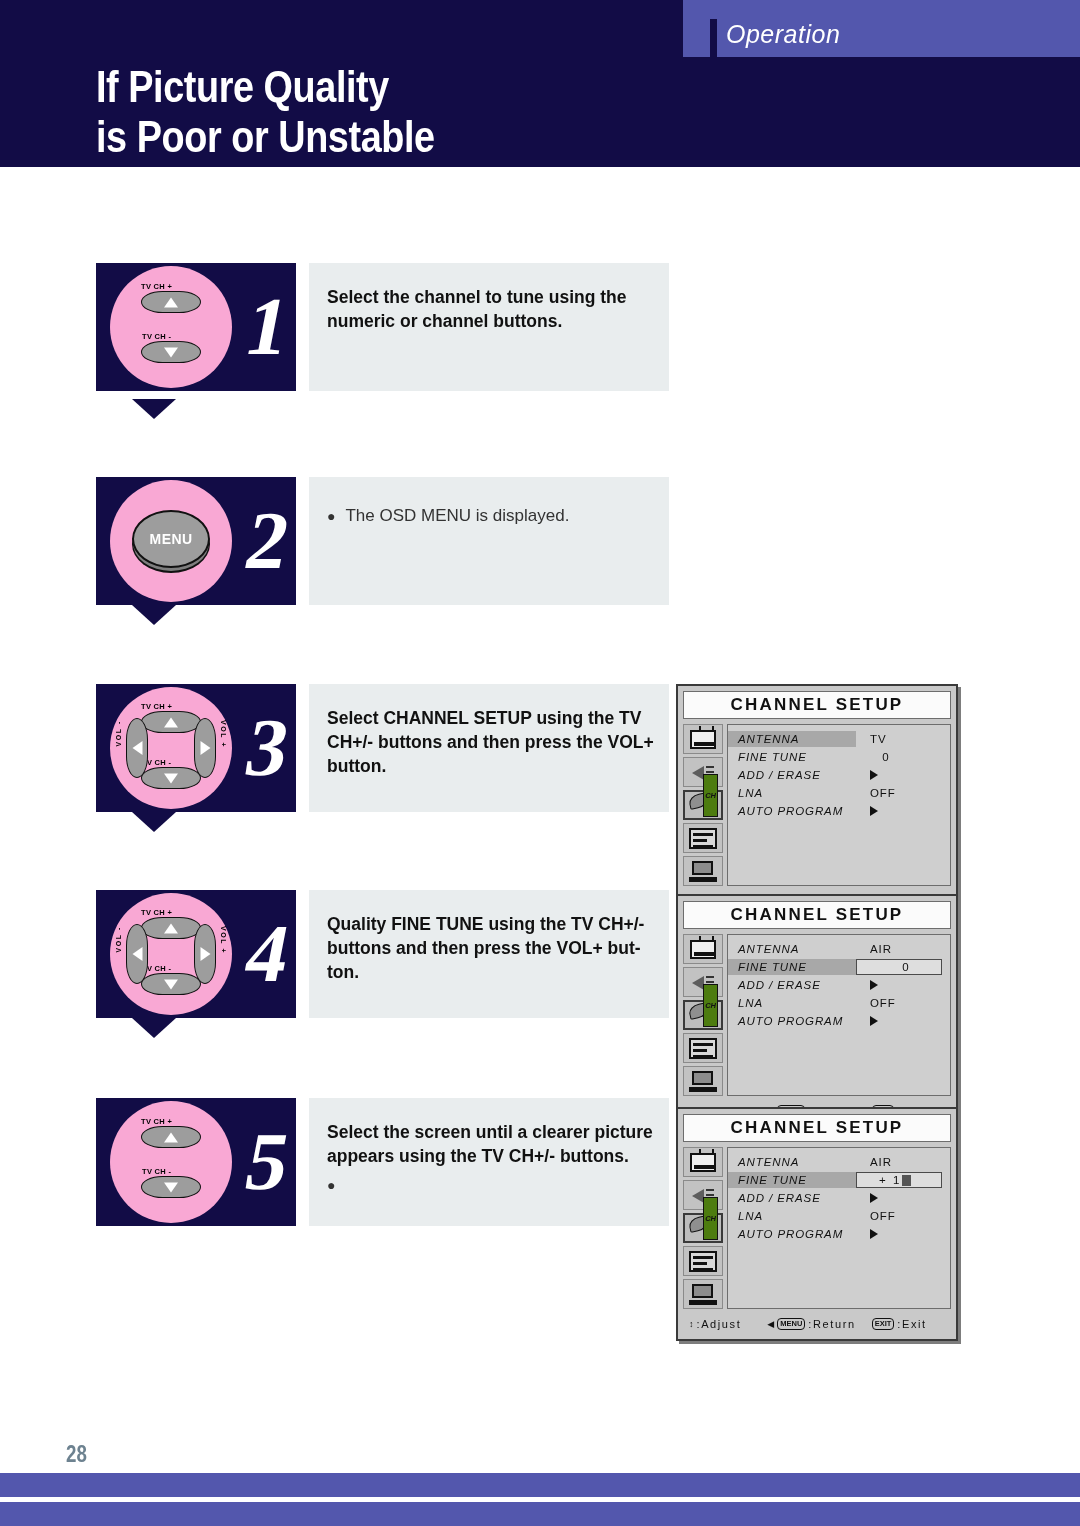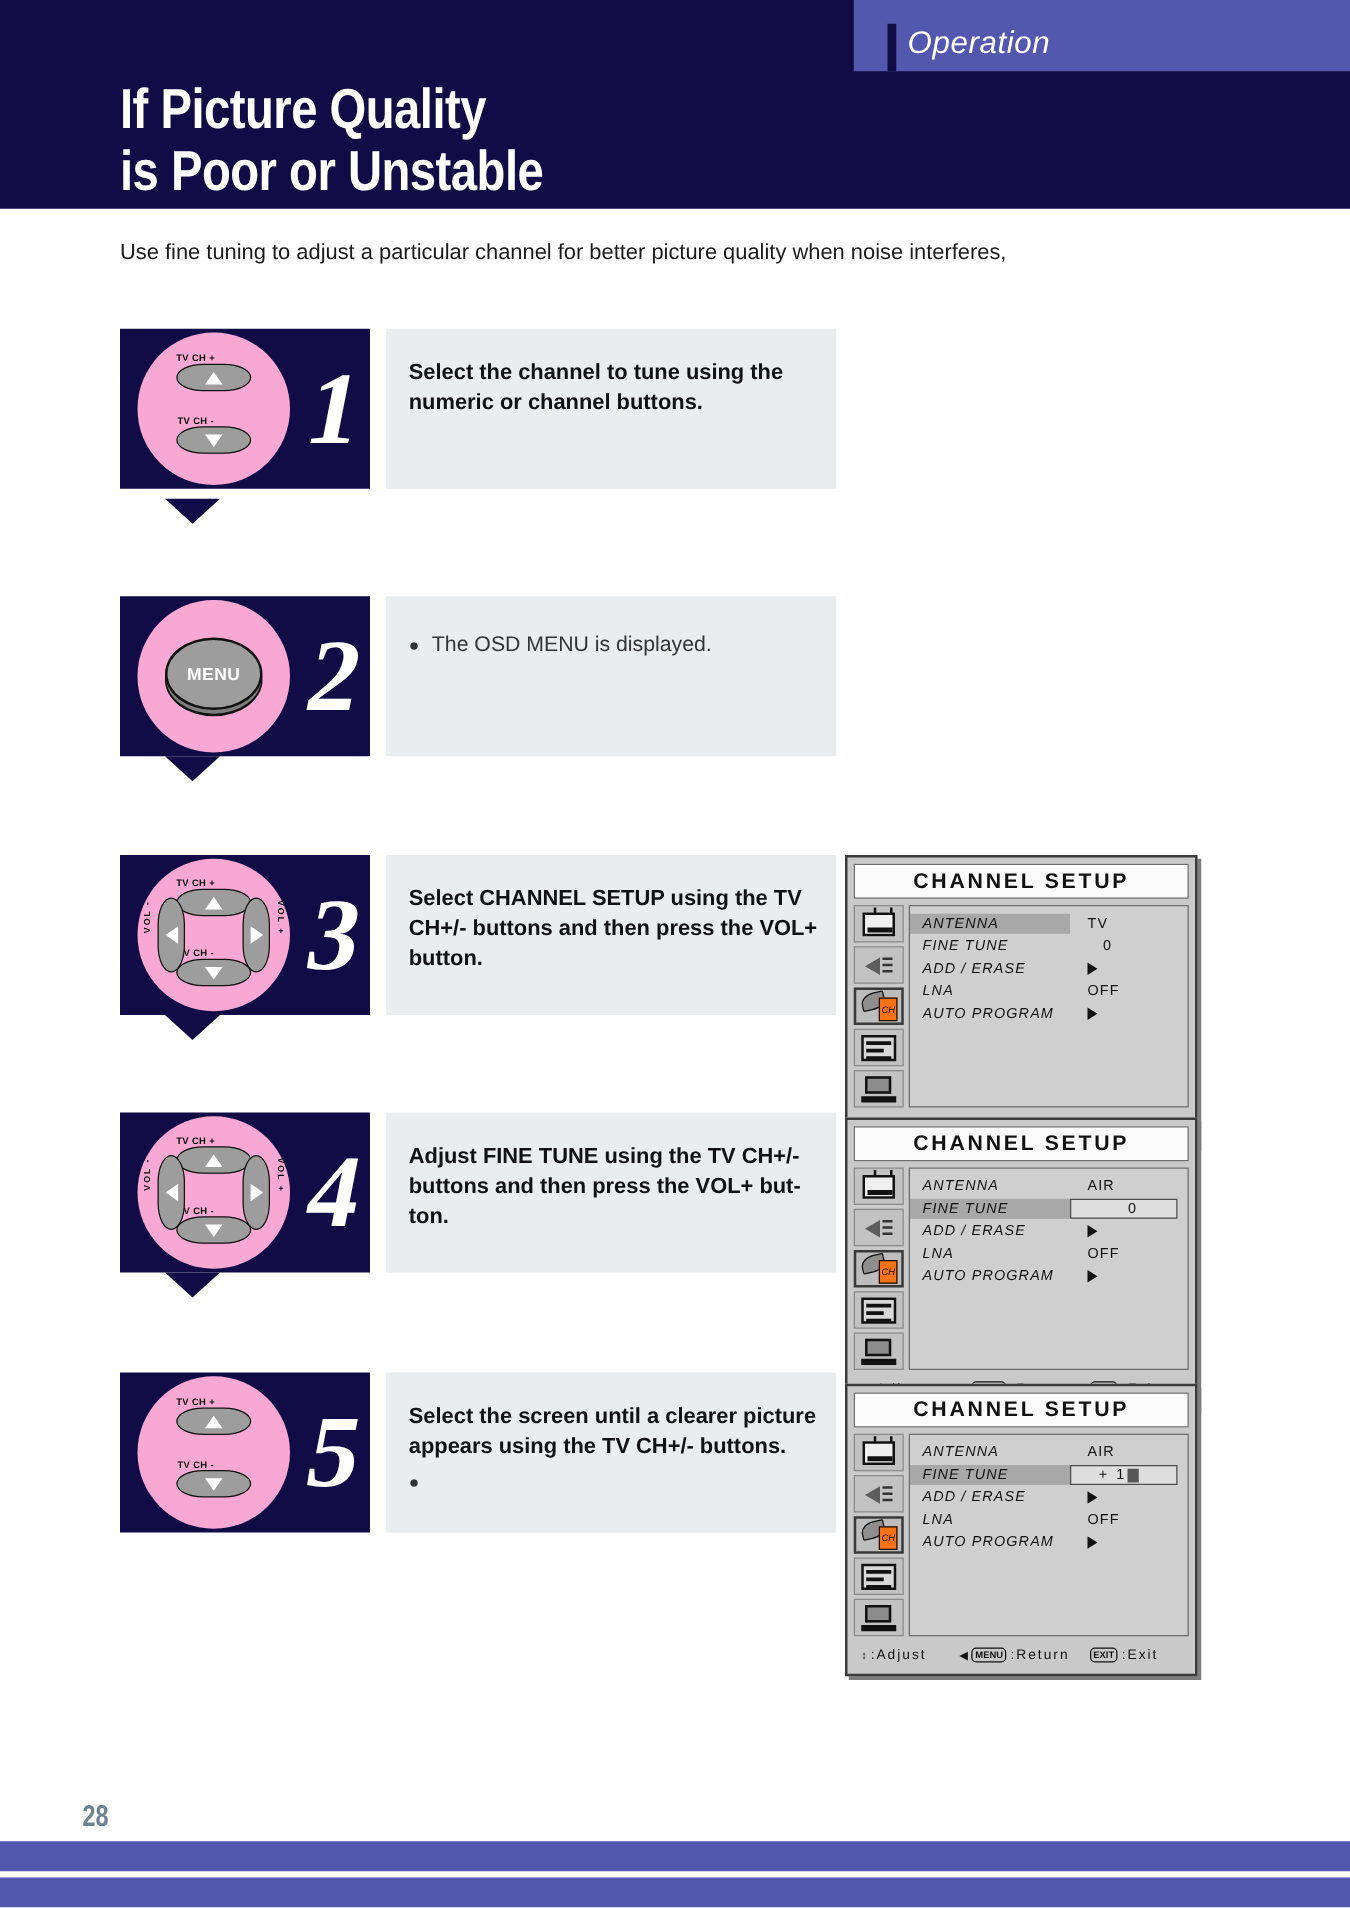--- a/index.html
+++ b/index.html
@@ -356,23 +356,23 @@
   .ico-dish .dishbody {
     position: absolute; left: 1px; top: 1px;
     width: 19px; height: 14px;
     background: #8f8f8f;
     border: 1.5px solid #111;
     border-radius: 60% 10% 60% 10%;
     transform: rotate(-12deg);
   }
   .ico-dish .ch {
     position: absolute; right: 0px; bottom: 0px;
-    background: #f97316; border: 1.4px solid #111;
-    font-size: 7.5px; font-weight: normal; line-height: 9px;
-    padding: 4px 1px; color: #111;
+    background: #4d7c0f; border: 1.4px solid #111;
+    font-size: 7.5px; font-weight: bold; line-height: 9px;
+    padding: 16px 1px; color: #111;
   }
   .ico-fn { width: 28px; height: 21px; position: relative;
     background: #d8d8d8; border: 2px solid #111; }
   .ico-fn i {
     position: absolute; left: 2px; height: 3px; background: #111; display: block;
   }
   .ico-pc { width: 28px; height: 21px; position: relative; }
   .ico-pc .scr {
     position: absolute; left: 3px; top: 0;
     width: 21px; height: 14px;
@@ -411,21 +411,20 @@
 <div class="header-tab"></div>
 <div class="header-tab-bar"></div>
 <div class="header-tab-label">Operation</div>
 
 <div class="page-title">
   <span class="line">If Picture Quality</span>
   <span class="line">is Poor or Unstable</span>
 </div>
 
 <div class="intro">
-  <span>Use fine tuning to adjust a particular channel for better picture quality when noise interferes,</span>
 </div>
 
 <div class="step" style="top:263px">
   <div class="step-icon">
     <div class="remote-circle" style="left:14px; top:3px; width:122px; height:122px;">
       <div class="btn-lbl" style="left:31px; top:16px;">TV CH +</div>
       <div class="btn-updown" style="left:31px; top:25px;">
           <span class="tri tri-up"></span>
         </div>
       <div class="btn-lbl" style="left:32px; top:66px;">TV CH -</div>
@@ -501,21 +500,21 @@
           <span class="tri tri-left"></span>
         </div>
       <div class="vlabel" style="right:5px; top:33px;">VOL +</div>
       <div class="btn-side" style="right:16px; top:31px;">
           <span class="tri tri-right"></span>
         </div>
     </div>
     <div class="step-num">4</div>
   </div>
   <div class="step-text">
-    <div class="step-head">Adjust FINE TUNE using the TV CH+/- buttons and then press the VOL+ but-ton.</div>
+    <div class="step-head">Quality FINE TUNE using the TV CH+/- buttons and then press the VOL+ but-ton.</div>
   </div>
 </div>
 <div class="down-arrow" style="left:132px; top:1018px"></div>
 
 <div class="step" style="top:1098px">
   <div class="step-icon">
     <div class="remote-circle" style="left:14px; top:3px; width:122px; height:122px;">
       <div class="btn-lbl" style="left:31px; top:16px;">TV CH +</div>
       <div class="btn-updown" style="left:31px; top:25px;">
           <span class="tri tri-up"></span>

